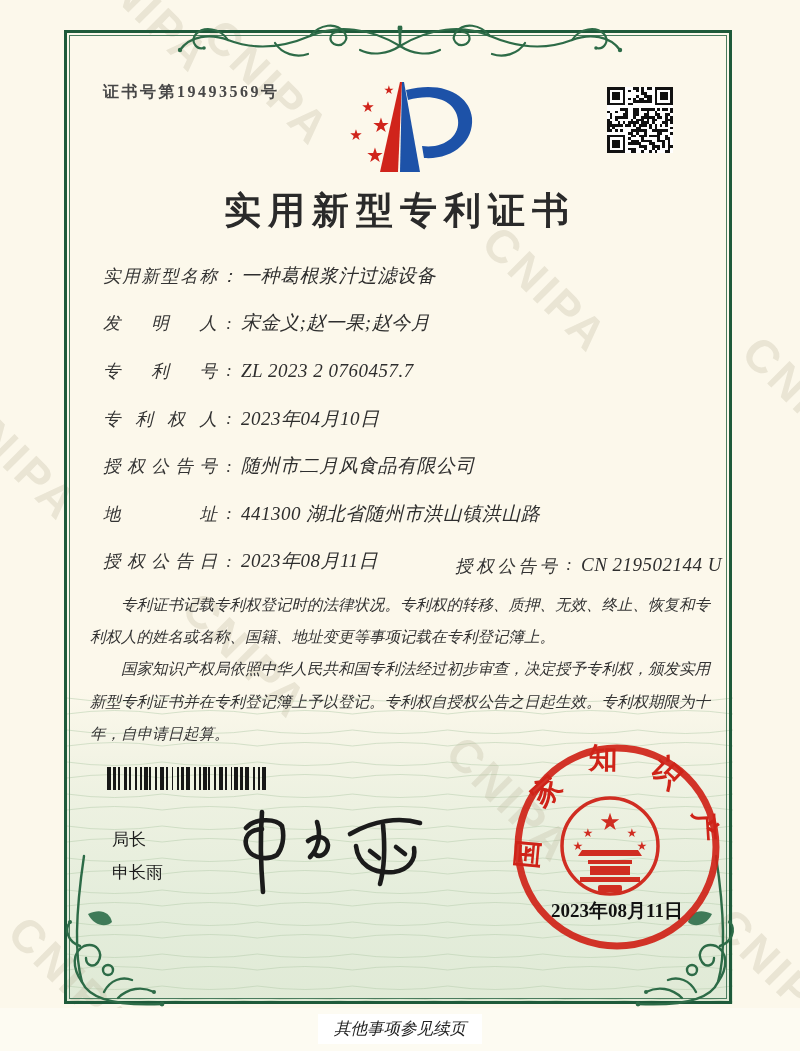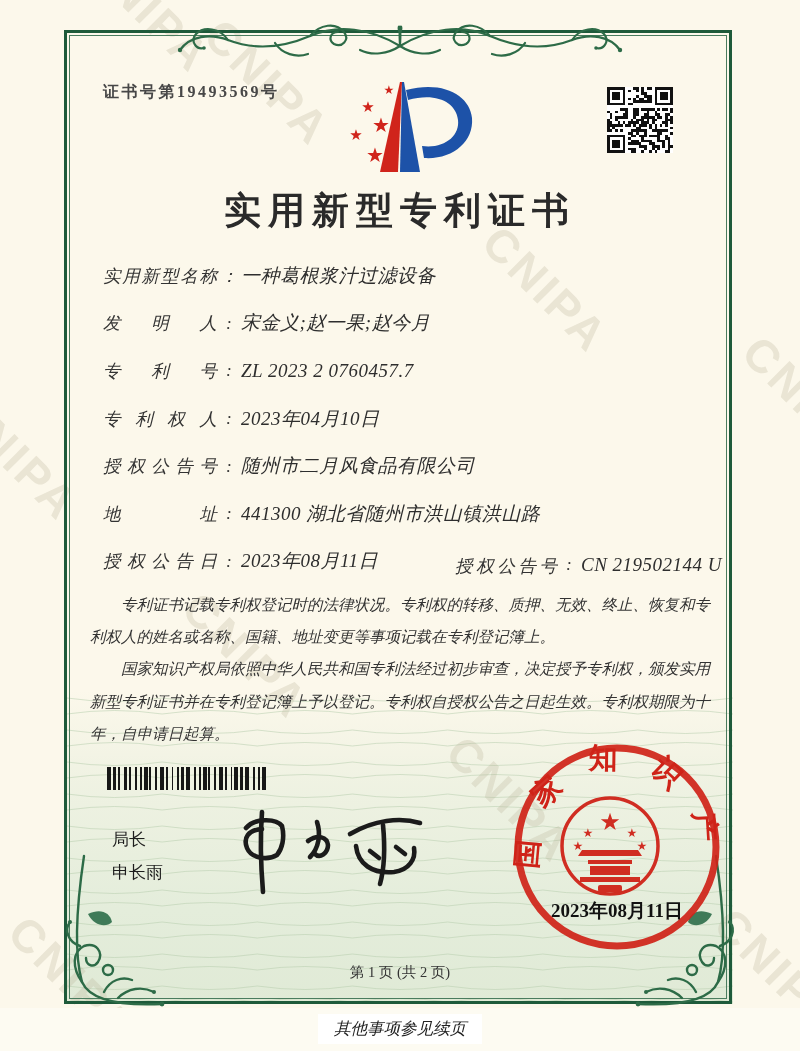--- a/index.html
+++ b/index.html
@@ -498,17 +498,16 @@
       </g>
       <polygon points="68,116 132,116 128,110 72,110"></polygon>
       <rect x="78" y="120" width="44" height="4"></rect>
       <rect x="80" y="126" width="40" height="9"></rect>
       <rect x="70" y="137" width="60" height="5"></rect>
       <rect x="88" y="145" width="24" height="7" rx="2"></rect>
     </g>
     <text x="107" y="177" text-anchor="middle" font-size="19" font-weight="bold" fill="#111">2023年08月11日</text>
   </svg>
 
-  <div class="page-num">第 1 页 (共 2 页)</div>
   <div class="bottom-strip"></div>
   <div class="continuation">其他事项参见续页</div>
 
 </div>
 
 </body></html>

